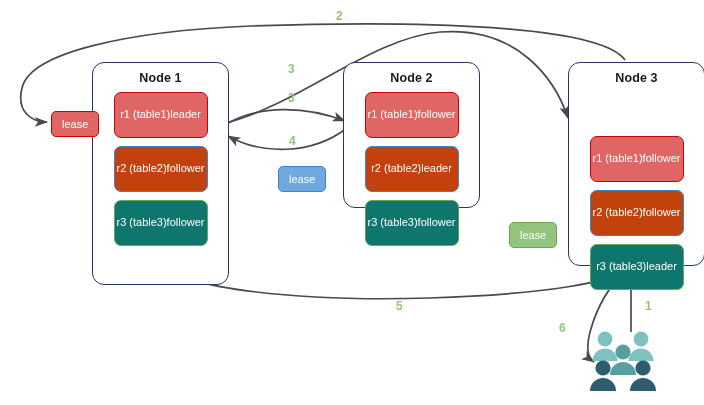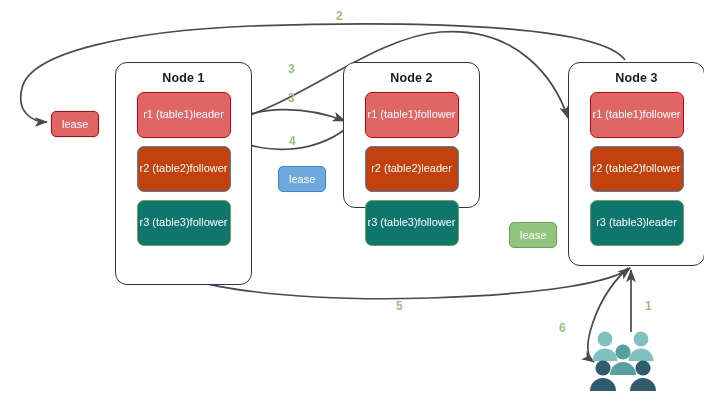--- a/index.html
+++ b/index.html
@@ -131,21 +131,21 @@
 
     <path d="M 347,128 C 312,155 262,155 228,136" fill="none" stroke="#4a4a4a" stroke-width="1.7" marker-end="url(#ah)"></path>
 
     <path d="M 172,266 C 178,288 300,302 430,298 C 550,294 612,282 630,268" fill="none" stroke="#4a4a4a" stroke-width="1.7" marker-end="url(#ah)"></path>
 
     <path d="M 631,332 L 631,270" fill="none" stroke="#4a4a4a" stroke-width="1.7" marker-end="url(#ah)"></path>
 
     <path d="M 628,268 C 606,288 596,310 590,332 C 586,348 588,358 594,362" fill="none" stroke="#4a4a4a" stroke-width="1.7" marker-end="url(#ah)"></path>
   </svg>
 
-  <div class="node-box" style="left:115px; top:62px; width:137px; height:223px;">
+  <div class="node-box" style="left:92px; top:62px; width:137px; height:223px;">
     <div class="node-title">Node 1</div>
     <div class="replicas">
       <div class="replica red">
         <span class="ln">r1 (table1)</span>
         <span class="ln">leader</span>
       </div>
       <div class="replica blue">
         <span class="ln">r2 (table2)</span>
         <span class="ln">follower</span>
       </div>
@@ -167,21 +167,21 @@
         <span class="ln">r2 (table2)</span>
         <span class="ln">leader</span>
       </div>
       <div class="replica green">
         <span class="ln">r3 (table3)</span>
         <span class="ln">follower</span>
       </div>
     </div>
   </div>
 
-  <div class="node-box" style="left:568px; top:62px; width:137px; height:204px;">
+  <div class="node-box" style="left:568px; top:62px; width:137px; height:204px;gap:44px;">
     <div class="node-title">Node 3</div>
     <div class="replicas">
       <div class="replica red">
         <span class="ln">r1 (table1)</span>
         <span class="ln">follower</span>
       </div>
       <div class="replica blue">
         <span class="ln">r2 (table2)</span>
         <span class="ln">follower</span>
       </div>

